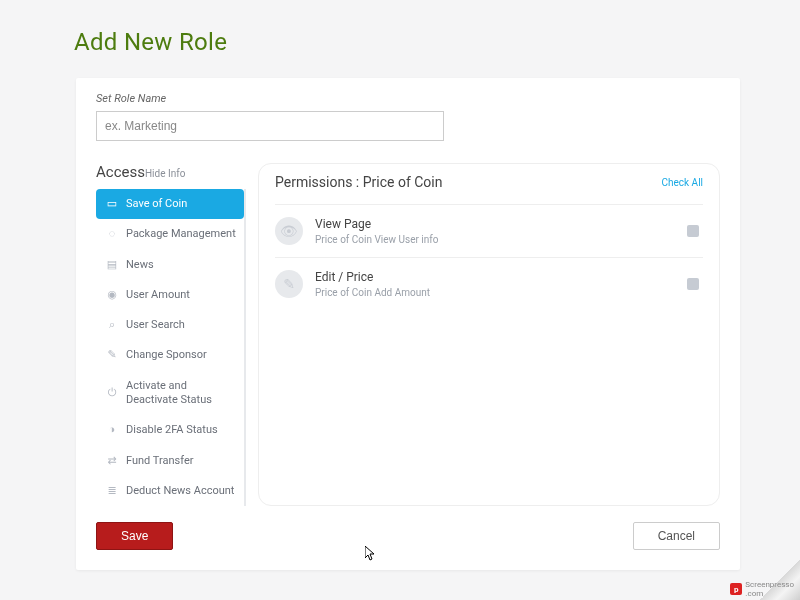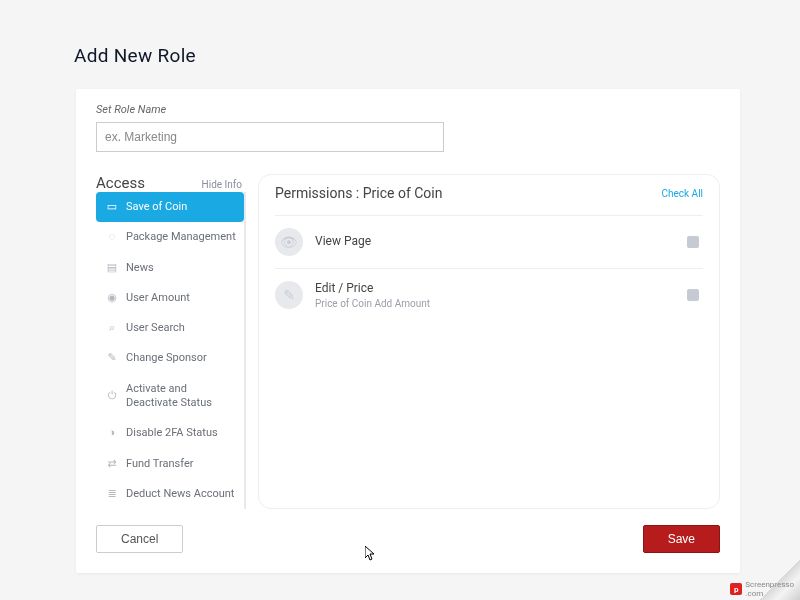--- a/index.html
+++ b/index.html
@@ -5,24 +5,24 @@
   * { box-sizing: border-box; margin: 0; padding: 0; }
   body {
     font-family: -apple-system, BlinkMacSystemFont, "Segoe UI", Roboto, Arial, sans-serif;
     background: #f5f5f6;
     width: 800px;
     height: 600px;
     overflow: hidden;
     position: relative;
   }
   .page-title {
-    font-size: 19px;
+    font-size: 24px;
     font-weight: 400;
-    color: #0f172a;
-    padding: 44px 0 0 74px;
+    color: #4d7c0f;
+    padding: 28px 0 0 74px;
     letter-spacing: 0.3px;
   }
   .card {
     background: #fff;
     margin: 22px 60px 0 76px;
     border-radius: 2px;
     padding: 14px 20px 20px 20px;
     box-shadow: 0 1px 3px rgba(0,0,0,0.06);
     position: relative;
   }
@@ -42,23 +42,22 @@
   }
   .text-input::placeholder { color: #888; }
   .columns {
     display: flex;
     margin-top: 22px;
     gap: 12px;
   }
   .access-col { width: 150px; }
   .access-head {
     display: flex;
-    justify-content: space-between;
     align-items: baseline;
-    margin-bottom: 0;
+    margin-bottom: 8px;
     padding-right: 4px;
   }
   .access-title {
     font-size: 15px;
     color: #444;
     font-weight: 400;
   }
   .hide-info {
     font-size: 10px;
     color: #8a8f98;
@@ -268,38 +267,39 @@
     <div class="perm-col">
       <div class="perm-head">
         <div class="perm-title">Permissions : Price of Coin</div>
         <div class="check-all">Check All</div>
       </div>
 
       <div class="perm-row">
         <div class="perm-icon">👁</div>
         <div class="perm-text">
           <div class="perm-name">View Page</div>
+          <div class="perm-desc">Price of Coin View User info</div>
         </div>
         <div class="perm-check"></div>
       </div>
 
       <div class="perm-row">
         <div class="perm-icon">✎</div>
         <div class="perm-text">
           <div class="perm-name">Edit / Price</div>
           <div class="perm-desc">Price of Coin Add Amount</div>
         </div>
         <div class="perm-check"></div>
       </div>
     </div>
   </div>
 
   <div class="footer">
+    <button class="btn btn-save">Save</button>
     <button class="btn btn-cancel">Cancel</button>
-    <button class="btn btn-save">Save</button>
   </div>
 </div>
 
 <div class="cursor">
   <svg width="12" height="16" viewBox="0 0 12 16">
       <path d="M0 0 L0 12 L3 9 L5 14 L7 13 L5 8 L9 8 Z" fill="#fff" stroke="#000" stroke-width="1"></path>
     </svg>
 </div>
 
 <div class="page-curl"></div>

